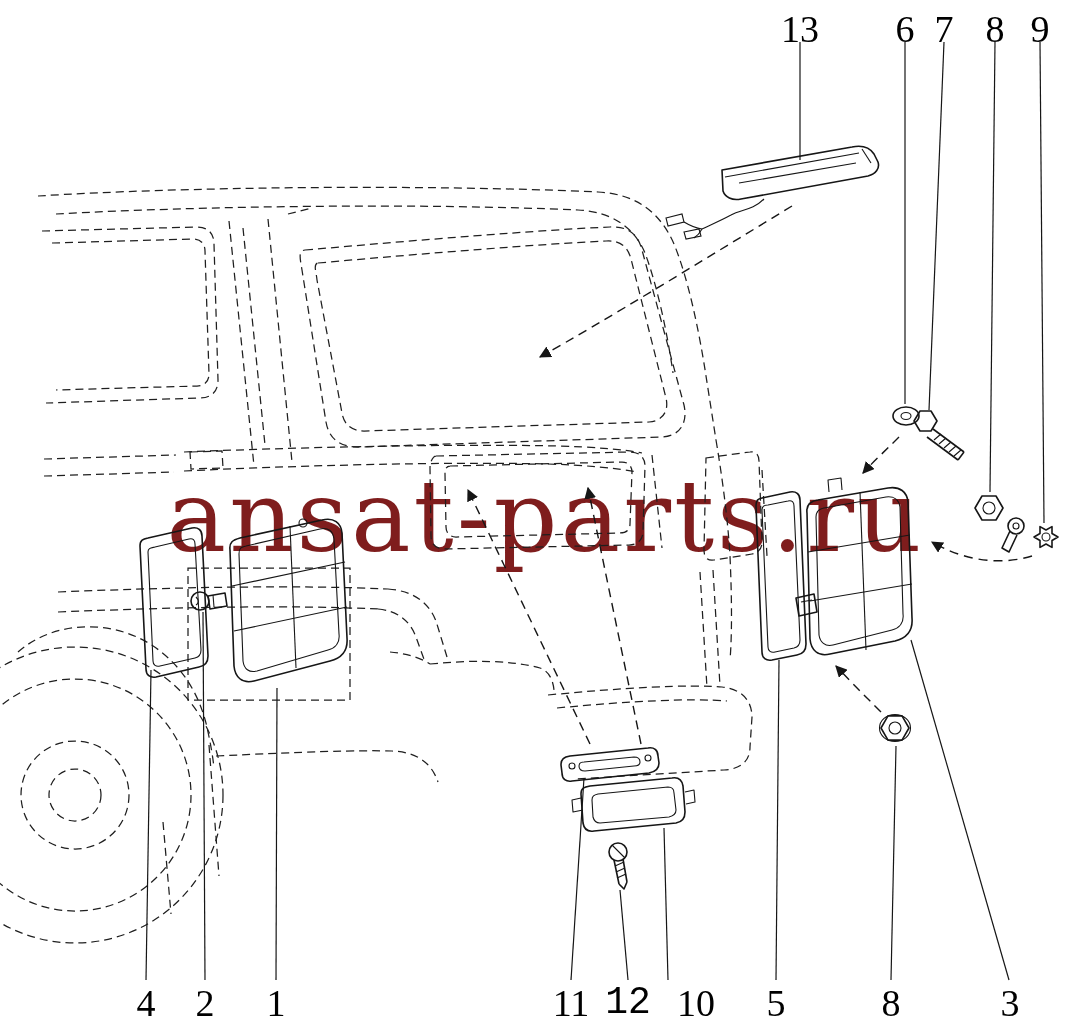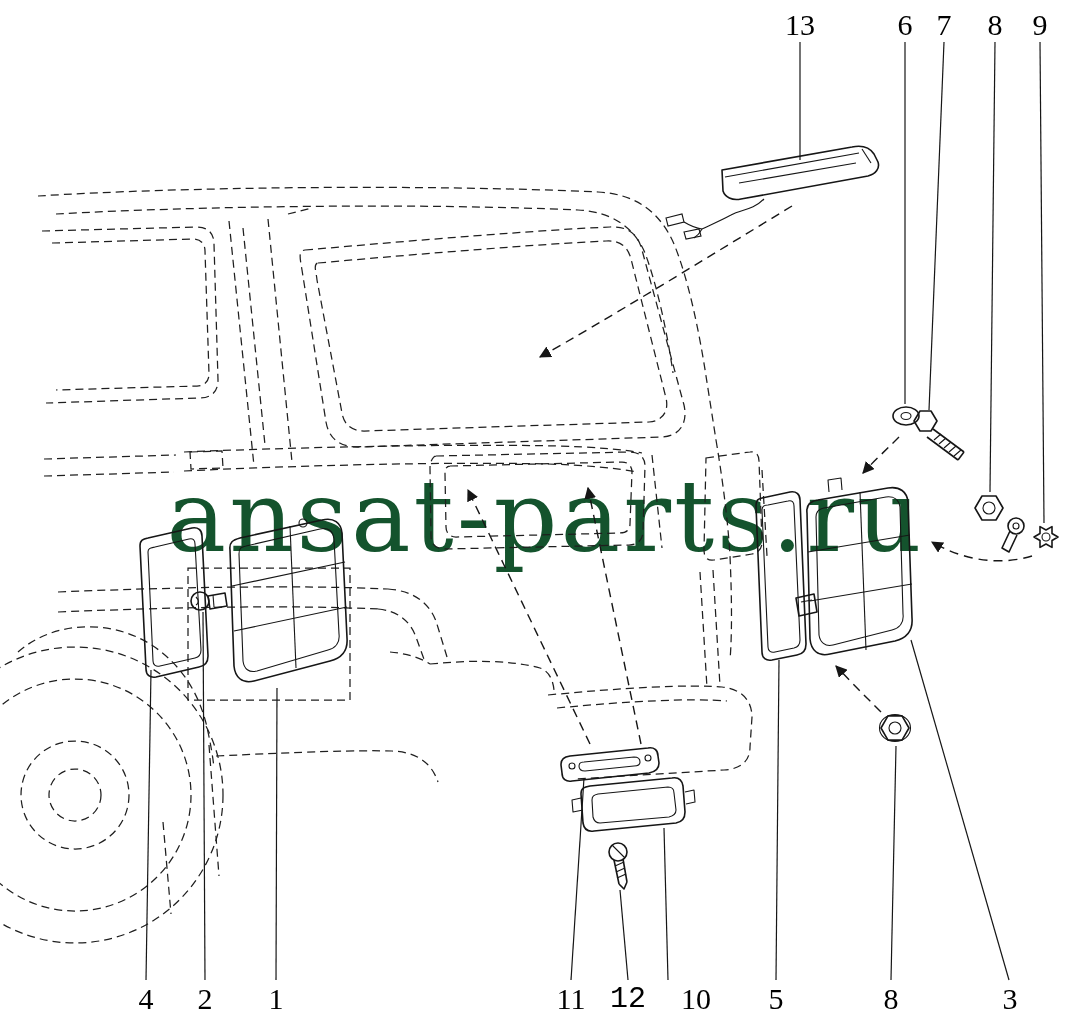--- a/index.html
+++ b/index.html
@@ -6,26 +6,26 @@
   .stage {
     position:relative; width:1091px; height:1024px;
     background:#ffffff; overflow:hidden;
     font-family:"Liberation Serif", serif;
   }
   .watermark {
     position:absolute; left:50%; top:516px;
     transform:translate(-50%,-50%);
     font-family:"DejaVu Serif", serif;
     font-size:100px; letter-spacing:3px;
-    color:#14532d; white-space:nowrap; user-select:none;
+    color:#7f1d1d; white-space:nowrap; user-select:none;
   }
   svg.art { position:absolute; left:0; top:0; }
   .callout {
     position:absolute; transform:translateX(-50%);
-    font-size:30px; color:#000; line-height:1;
+    font-size:38px; color:#000; line-height:1;
   }
   
   .dash   { fill:none; stroke:#1f1f1f; stroke-width:1.25; stroke-dasharray:8 5; }
   .solid  { fill:none; stroke:#161616; stroke-width:1.6; stroke-linejoin:round; }
   .thin   { fill:none; stroke:#161616; stroke-width:1.1; }
   .leader { fill:none; stroke:#161616; stroke-width:1.2; }
   .dasharrow { fill:none; stroke:#161616; stroke-width:1.4; stroke-dasharray:9 6; }
 </style>
 </head>
 <body>

